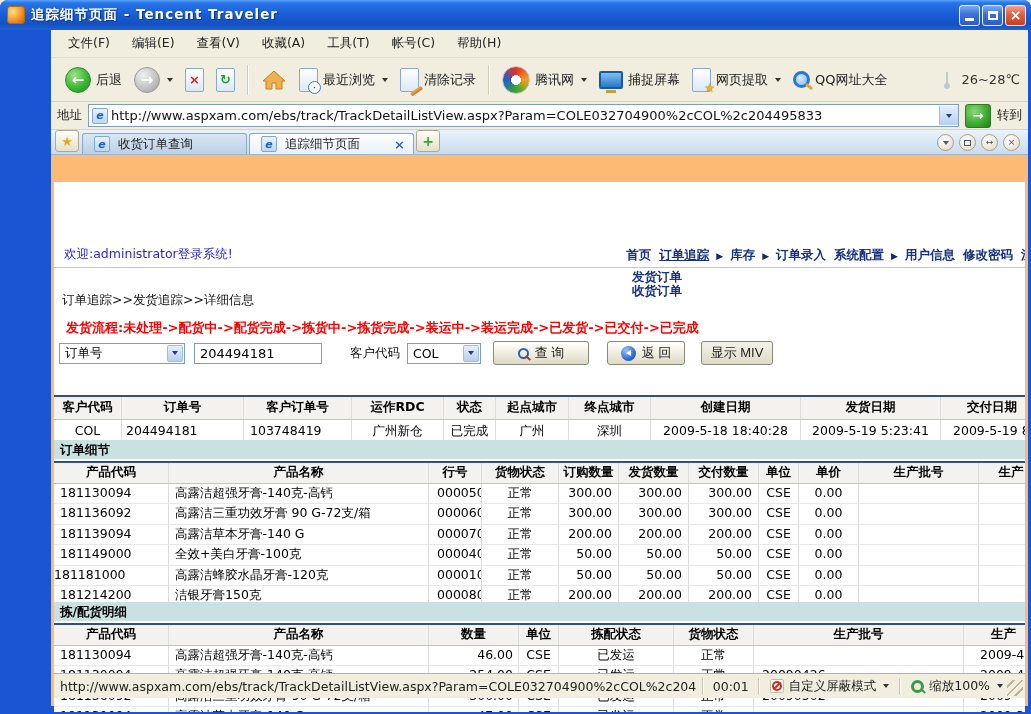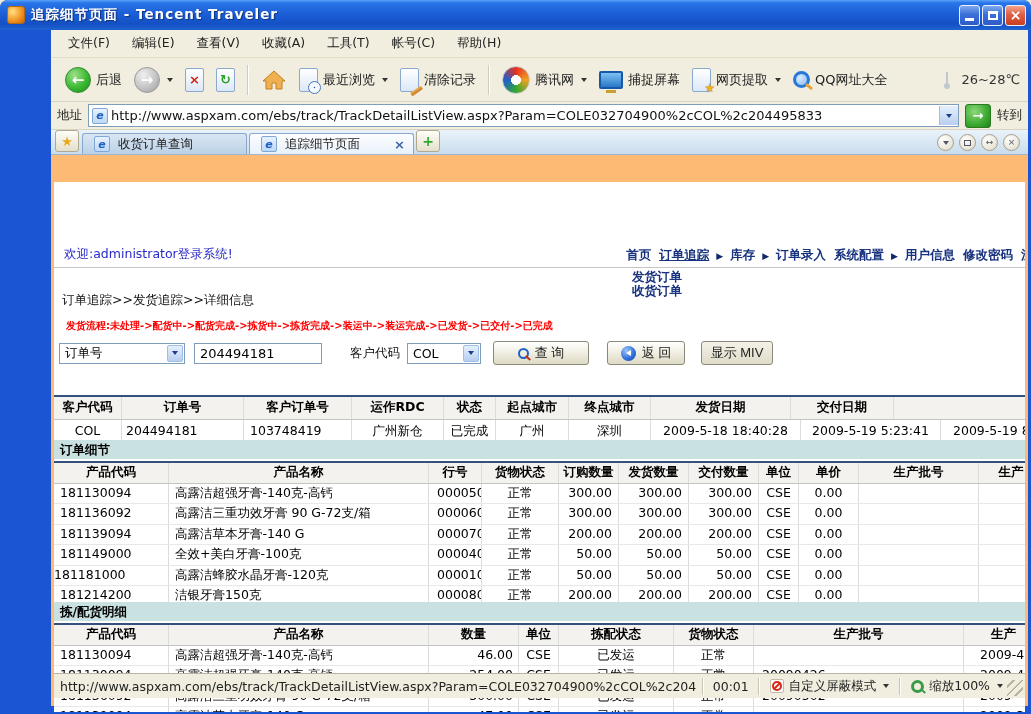--- a/index.html
+++ b/index.html
@@ -77,21 +77,21 @@
   .photo-screen{position:absolute;left:88px;top:10px;width:150px;height:38px;background:linear-gradient(#3A2614,#5C3A1C);border:1px solid #8A6030;transform:skewY(-3deg);}
   .photo-strip{position:absolute;left:96px;top:16px;width:120px;height:6px;background:#C87828;opacity:.8;}
   .welcome-row{position:absolute;left:0;top:58px;width:1004px;height:28px;border-bottom:1px solid #C6C6C6;box-sizing:border-box;}
   .welcome{position:absolute;left:10px;top:0;line-height:27px;font-size:12.5px;color:#2828C8;}
   .nav{position:absolute;right:8px;top:0;line-height:27px;white-space:nowrap;}
   .nav-item{font-size:12.5px;font-weight:bold;color:#17327E;margin:0 4px;}
   .nav-u{text-decoration:underline;}
   .nav-arrow{font-size:9px;color:#102868;margin:0 3px;}
   .navmenu{position:absolute;left:578px;top:88px;font-size:12.5px;font-weight:bold;color:#17327E;line-height:13.5px;}
   .breadcrumb{position:absolute;left:8px;top:110px;font-size:12.5px;color:#111;}
-  .flow{position:absolute;left:12px;top:137px;font-size:10px;font-weight:bold;color:#FF0000;}
+  .flow{position:absolute;left:12px;top:137px;font-size:13px;font-weight:bold;color:#FF0000;}
   
   .filters{position:absolute;left:0;top:156px;height:30px;width:975px;display:flex;align-items:center;}
   .xselect{height:21px;border:1px solid #7F9DB9;background:#fff;display:flex;align-items:center;font-size:12.5px;padding-left:5px;position:relative;box-sizing:border-box;}
   .sarrow{position:absolute;right:1px;top:1px;bottom:1px;width:16px;background:linear-gradient(#E6F0FC,#B8CEF0);border:1px solid #9CBEE8;border-radius:2px;display:flex;align-items:center;justify-content:center;box-sizing:border-box;}
   .tri-down{width:0;height:0;border-left:3.5px solid transparent;border-right:3.5px solid transparent;border-top:4px solid #1C3C8C;}
   .tri-up{width:0;height:0;border-left:3.5px solid transparent;border-right:3.5px solid transparent;border-bottom:4px solid #3C5A9C;}
   .xinput{height:21px;border:1px solid #7F9DB9;font-size:13px;padding:0 5px;width:118px;font-family:"DejaVu Sans","Liberation Sans",sans-serif;box-sizing:border-box;}
   .flabel{font-size:12.5px;color:#111;}
   .xbtn{height:24px;border:1px solid #8A8A7A;border-radius:3px;background:linear-gradient(#FFFFFF,#F2F0E4 45%,#DDD9C4);display:flex;align-items:center;justify-content:center;gap:6px;font-size:13px;color:#222;box-sizing:border-box;}
   .mini-mag{width:11px;height:11px;border:2px solid #2060C8;border-radius:50%;position:relative;box-sizing:border-box;flex:none;}
@@ -310,20 +310,21 @@
 
       <div class="xtable" id="t1" style="top: 213px; border-bottom: 1px solid rgb(184, 184, 184);">
           <div class="trow thead" style="height: 22px; line-height: 20px;">
             <div class="tcell" style="width: 68px; text-align: center;">客户代码</div>
             <div class="tcell" style="width: 122px; text-align: center;">订单号</div>
             <div class="tcell" style="width: 108px; text-align: center;">客户订单号</div>
             <div class="tcell" style="width: 92px; text-align: center;">运作RDC</div>
             <div class="tcell" style="width: 52px; text-align: center;">状态</div>
             <div class="tcell" style="width: 73px; text-align: center;">起点城市</div>
             <div class="tcell" style="width: 82px; text-align: center;">终点城市</div>
+            <div class="tcell" style="width: 150px; text-align: center;">创建日期</div>
             <div class="tcell" style="width: 140px; text-align: center;">发货日期</div>
             <div class="tcell" style="width: 103px; text-align: center;">交付日期</div>
           </div>
           <div class="trow" style="height: 22px; line-height: 21px;">
             <div class="tcell" style="width: 68px; text-align: center;">COL</div>
             <div class="tcell" style="width: 122px; text-align: left; padding-left: 4px;">204494181</div>
             <div class="tcell" style="width: 108px; text-align: left; padding-left: 6px;">103748419</div>
             <div class="tcell" style="width: 92px; text-align: center;">广州新仓</div>
             <div class="tcell" style="width: 52px; text-align: center;">已完成</div>
             <div class="tcell" style="width: 73px; text-align: center;">广州</div>

